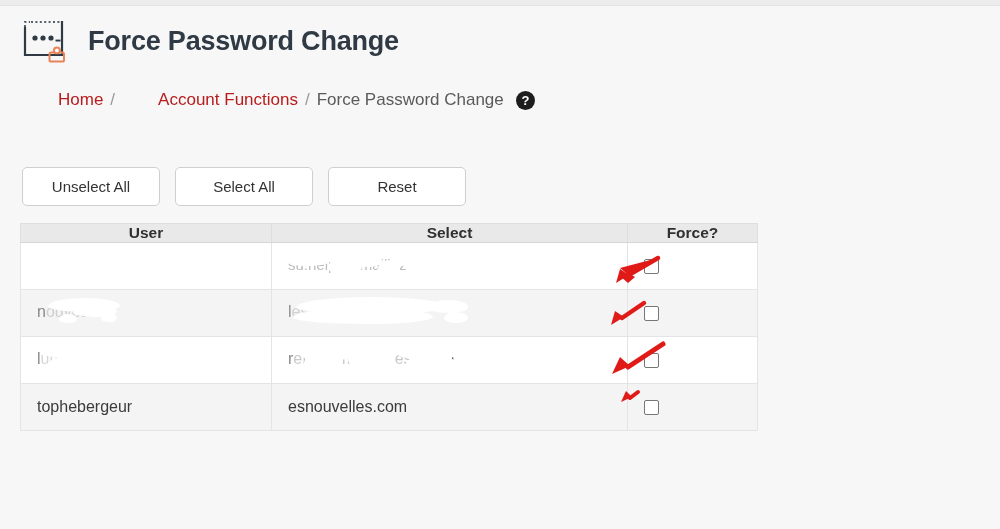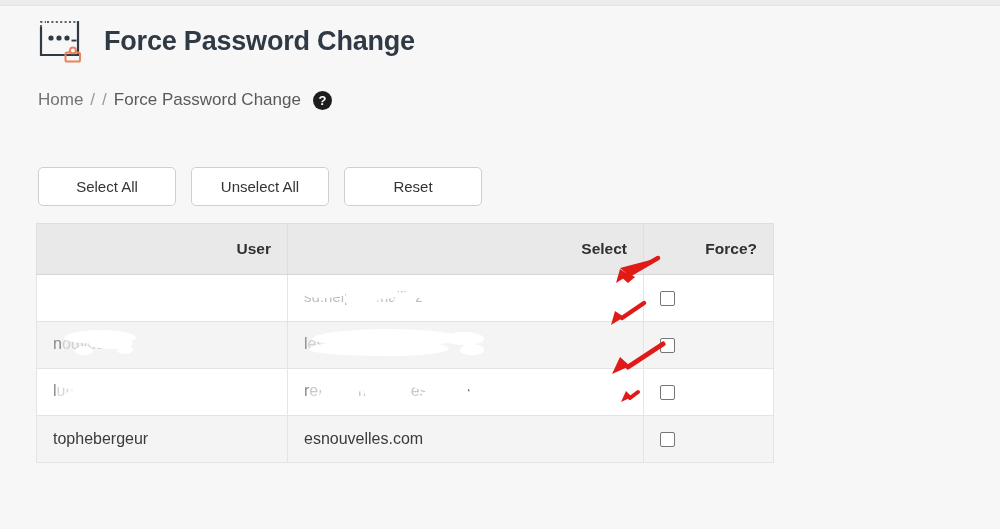--- a/index.html
+++ b/index.html
@@ -18,21 +18,21 @@
   .top-strip {
     position: absolute;
     top: 0; left: 0;
     width: 1000px;
     height: 5px;
     background: #ececec;
     border-bottom: 1px solid #e3e3e3;
   }
   .page {
     position: absolute;
-    top: 5px; left: 16px;
+    top: 5px; left: 0;
     width: 896px;
     height: 524px;
     text-decoration: underline;
   }
 
   
   .title-row {
     position: absolute;
     left: 22px;
     top: 12px;
@@ -59,23 +59,24 @@
     position: absolute;
     left: 22px;
     top: 85px;
     font-size: 17px;
     display: flex;
     align-items: center;
     gap: 7px;
     white-space: nowrap;
   }
   .crumb-link {
-    color: #737373;
+    color: #b91c1c;
     text-decoration: none;
     cursor: pointer;
+    margin-left: 36px;
   }
   .crumb-sep { color: #9a9a9a; }
   .crumb-current { color: #5a5a5a; }
   .help-icon {
     width: 19px;
     height: 19px;
     margin-left: 5px;
     flex: none;
     cursor: pointer;
   }
@@ -110,25 +111,25 @@
     width: 638px;
   }
   table.grid {
     border-collapse: collapse;
     width: 638px;
     table-layout: fixed;
     font-size: 16px;
   }
   table.grid th {
     background: #e9e9e9;
-    text-align: right;
+    text-align: center;
     font-weight: bold;
     font-size: 15.5px;
     color: #303030;
-    padding: 16px 16px;
+    padding: 0 16px;
     border: 1px solid #dedede;
     border-bottom: 1px solid #d6d6d6;
   }
   table.grid td {
     padding: 13px 16px;
     border: 1px solid #e4e4e4;
     color: #3b3b3b;
     font-size: 16px;
     height: 20px;
     vertical-align: middle;
@@ -221,33 +222,34 @@
         <path d="M31.5 35.5 a3.4 3.4 0 0 1 6.8 0" fill="none" stroke="#e8845a" stroke-width="2"></path>
         <circle cx="34.9" cy="33.4" r="2.9" fill="#ffffff" stroke="#e8845a" stroke-width="2"></circle>
       </svg>
     </span>
     <span class="page-title">Force Password Change</span>
   </div>
 
   <div class="breadcrumb">
     <a class="crumb-link">Home</a>
     <span class="crumb-sep">/</span>
+    <a class="crumb-link">Account Functions</a>
     <span class="crumb-sep">/</span>
     <span class="crumb-current">Force Password Change</span>
     <span class="help-icon">
       <svg width="19" height="19" viewBox="0 0 19 19" xmlns="http://www.w3.org/2000/svg">
         <circle cx="9.5" cy="9.5" r="9.5" fill="#1d1d1d"></circle>
         <text x="9.5" y="14.3" font-family="Liberation Sans, sans-serif" font-size="13" font-weight="bold" fill="#ffffff" text-anchor="middle">?</text>
       </svg>
     </span>
   </div>
 
   <div class="btn-row">
+    <button class="btn-outline">Unselect All</button>
     <button class="btn-outline">Select All</button>
-    <button class="btn-outline">Unselect All</button>
     <button class="btn-outline">Reset</button>
   </div>
 
   <div class="table-wrap">
     <table class="grid">
       <thead>
         <tr>
           <th class="col-user">User</th>
           <th class="col-domain">Select</th>
           <th class="col-forced">Force?</th>

